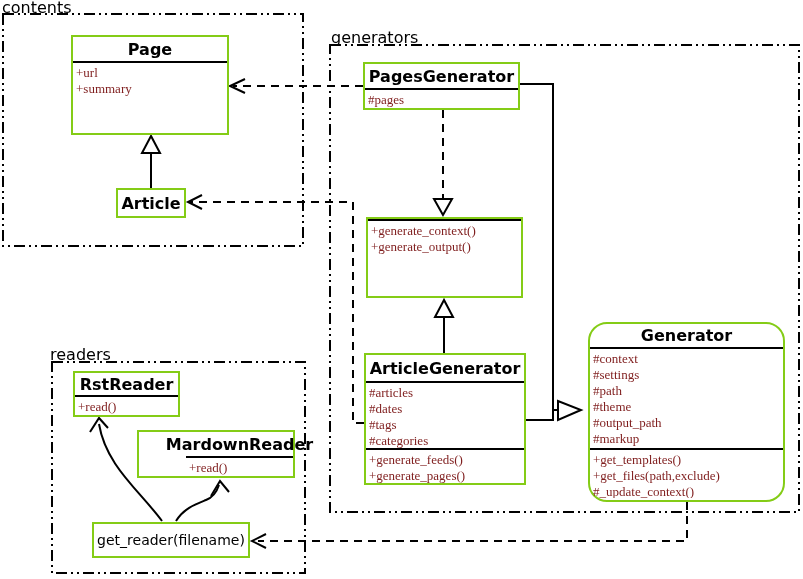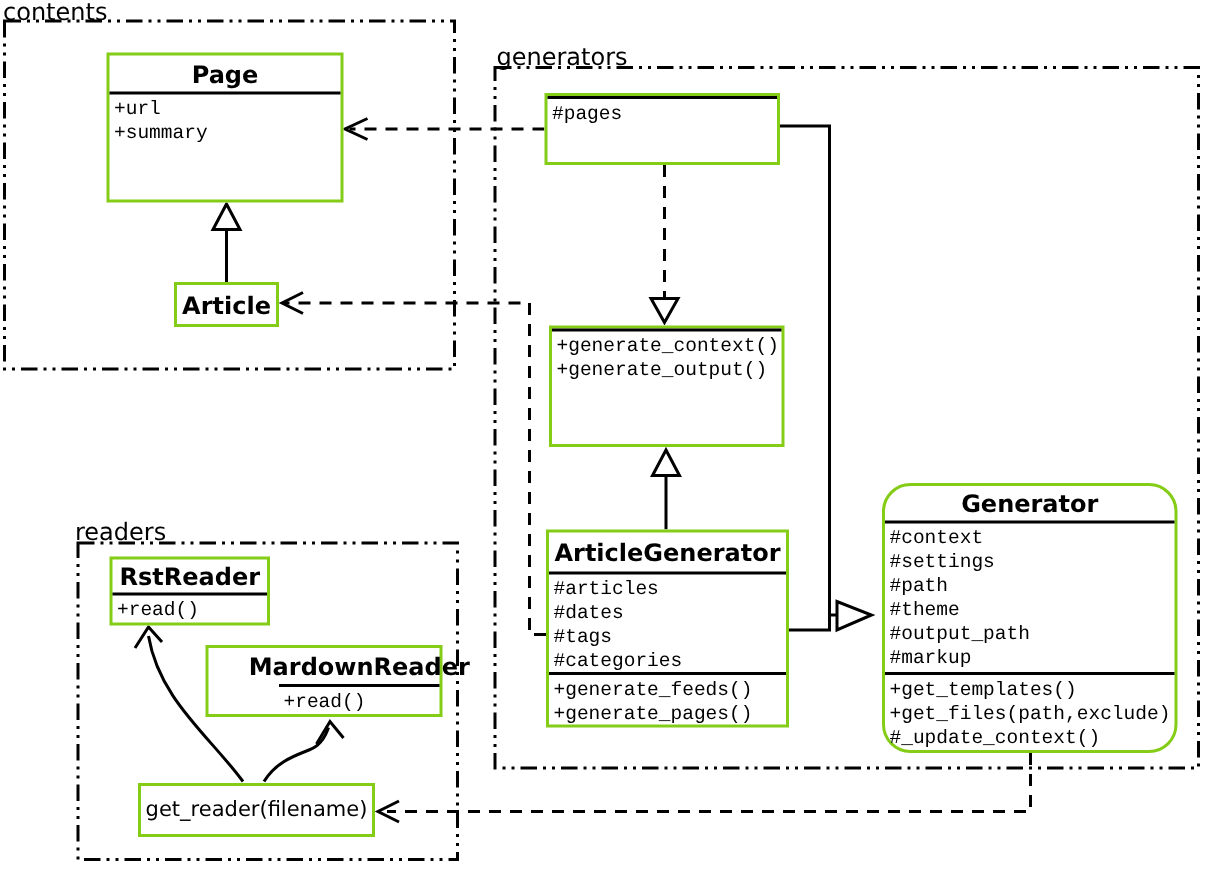--- a/index.html
+++ b/index.html
@@ -16,22 +16,22 @@
     position:absolute; background:#ffffff; border:2px solid #84cc16;
     box-sizing:border-box;
   }
   .uml-title {
     font-family:"DejaVu Sans", sans-serif; font-weight:bold; font-size:16px;
     text-align:center; white-space:nowrap; display:flex; align-items:center;
     justify-content:center;
   }
   .uml-sec { border-top:2px solid #000; padding:2px 3px 0 3px; box-sizing:border-box; overflow:hidden; }
   .mem {
-    font-family:Liberation Mono, monospace; font-size:13px; line-height:16px;
-    white-space:pre; color:#000000;
+    font-family:Liberation Serif, serif; font-size:13px; line-height:16px;
+    white-space:pre; color:#7f1d1d;
   }
   .stereo {
     font-family:"DejaVu Sans Mono", monospace; font-size:13px; line-height:17px;
     text-align:center; white-space:nowrap;
   }
   .fn-box {
     display:flex; align-items:center; justify-content:center;
     font:14px "DejaVu Sans", sans-serif; white-space:nowrap;
   }
   svg .ln   { stroke:#000; stroke-width:2; fill:none; }
@@ -107,20 +107,21 @@
       <div class="mem">+url</div>
       <div class="mem">+summary</div>
     </div>
   </div>
 
   <div class="uml-class" style="left:116px;top:188px;width:70px;height:30px;">
     <div class="uml-title" style="height:26px;">Article</div>
   </div>
 
   <div class="uml-class" style="left:363px;top:62px;width:157px;height:48px;">
+    <div class="uml-title" style="height:24px;">PagesGenerator</div>
     <div class="uml-sec" style="height:20px;">
       <div class="mem">#pages</div>
     </div>
   </div>
 
   <div class="uml-class" style="left:366px;top:217px;width:157px;height:81px;">
     <div class="uml-sec" style="height:36px;">
       <div class="mem">+generate_context()</div>
       <div class="mem">+generate_output()</div>
     </div>

